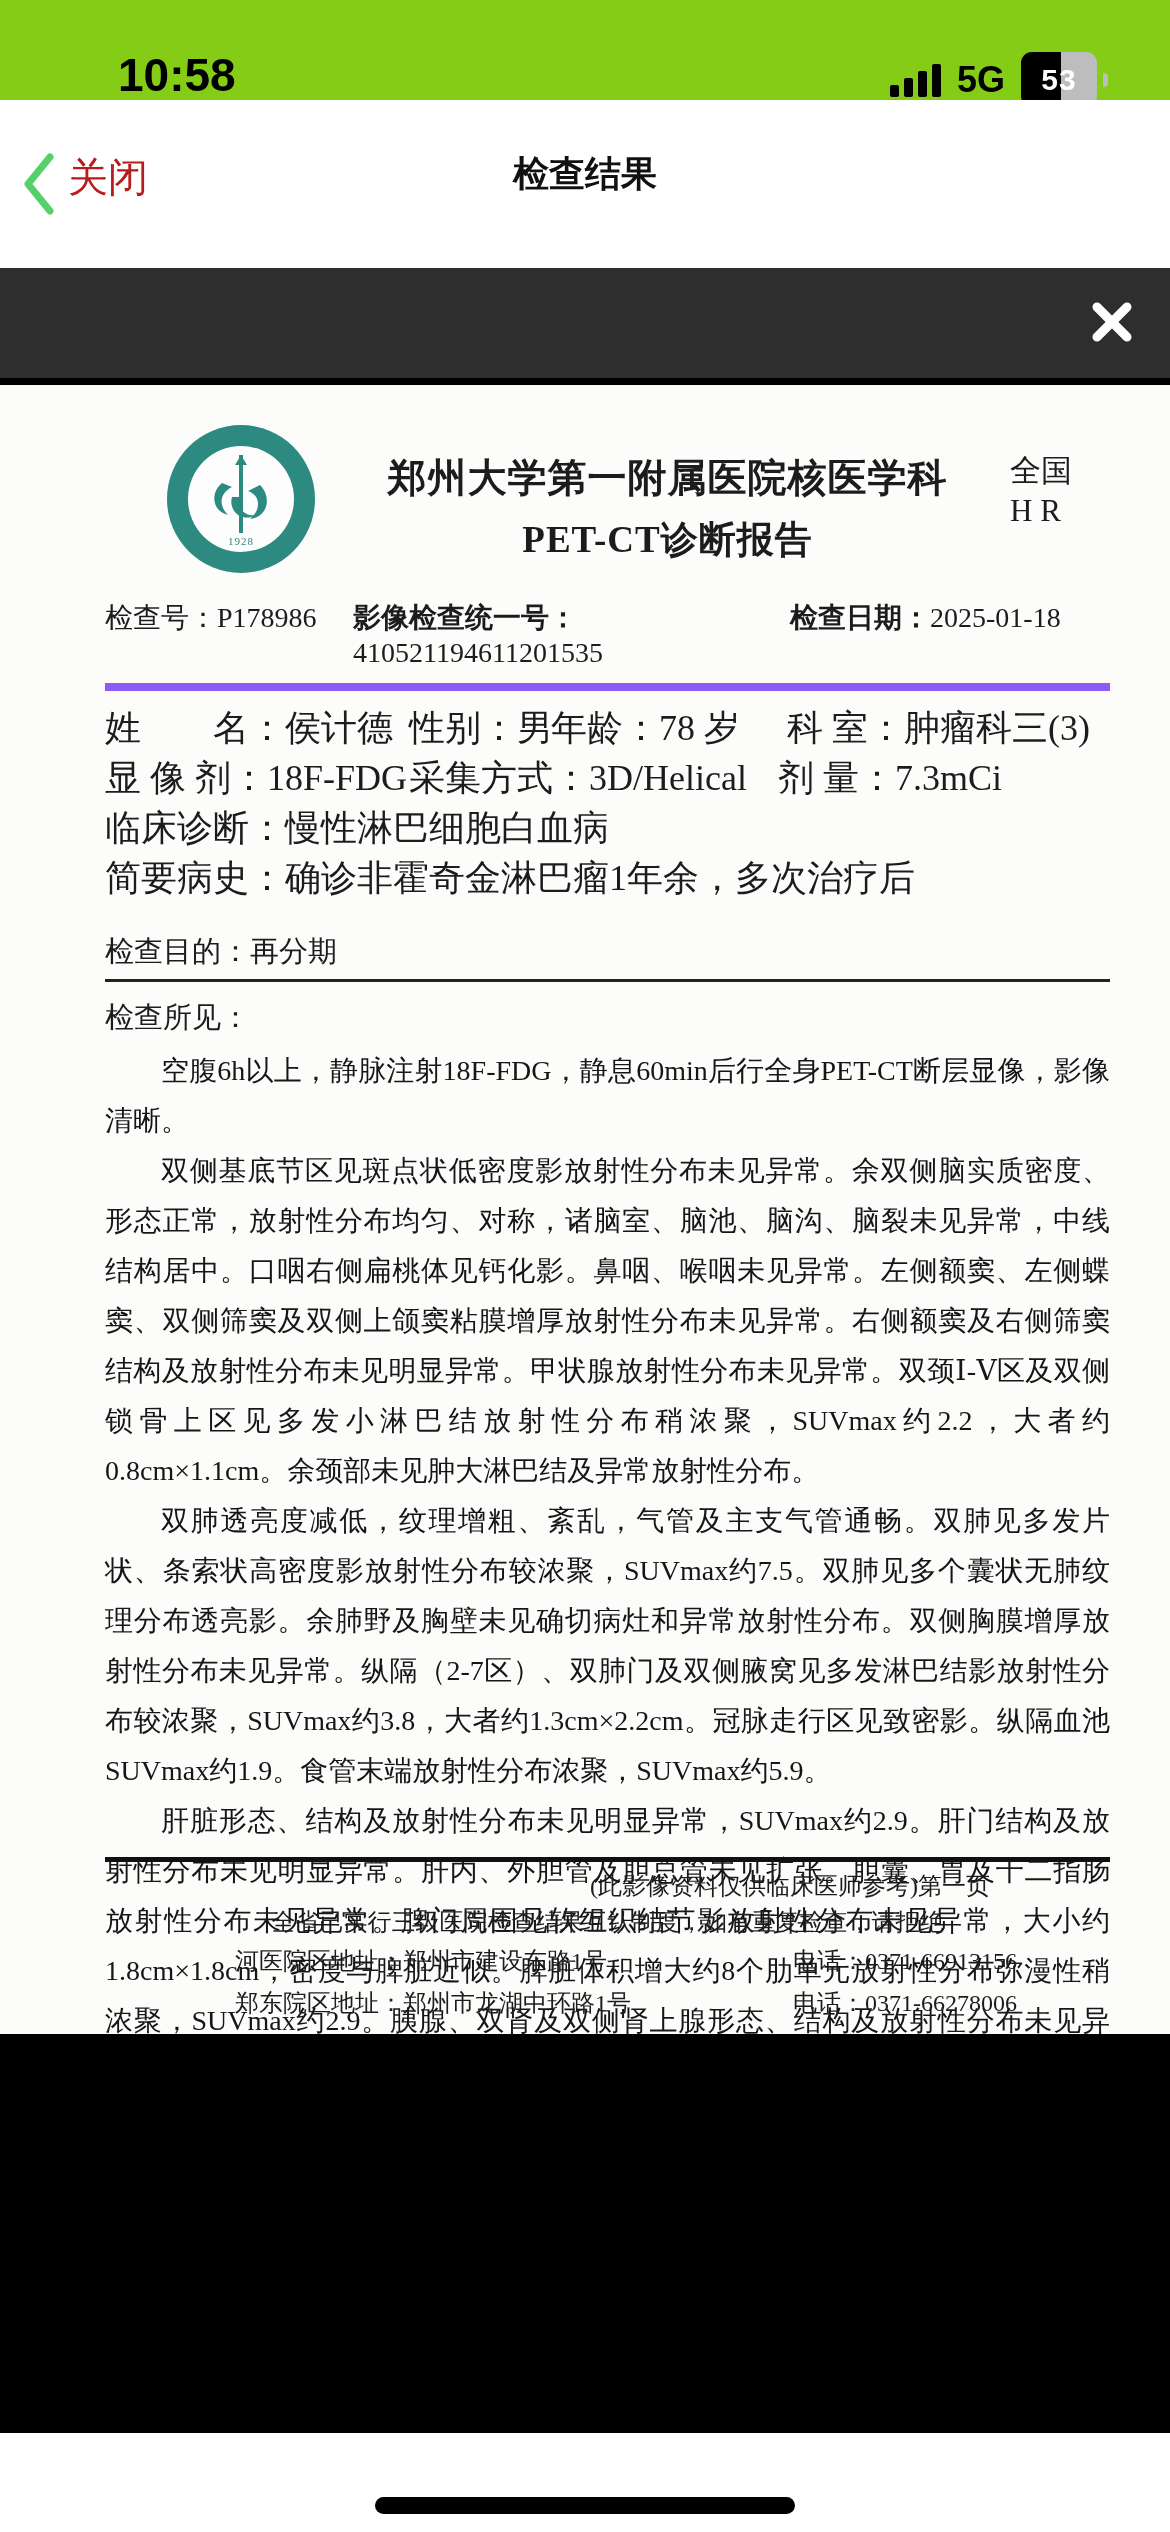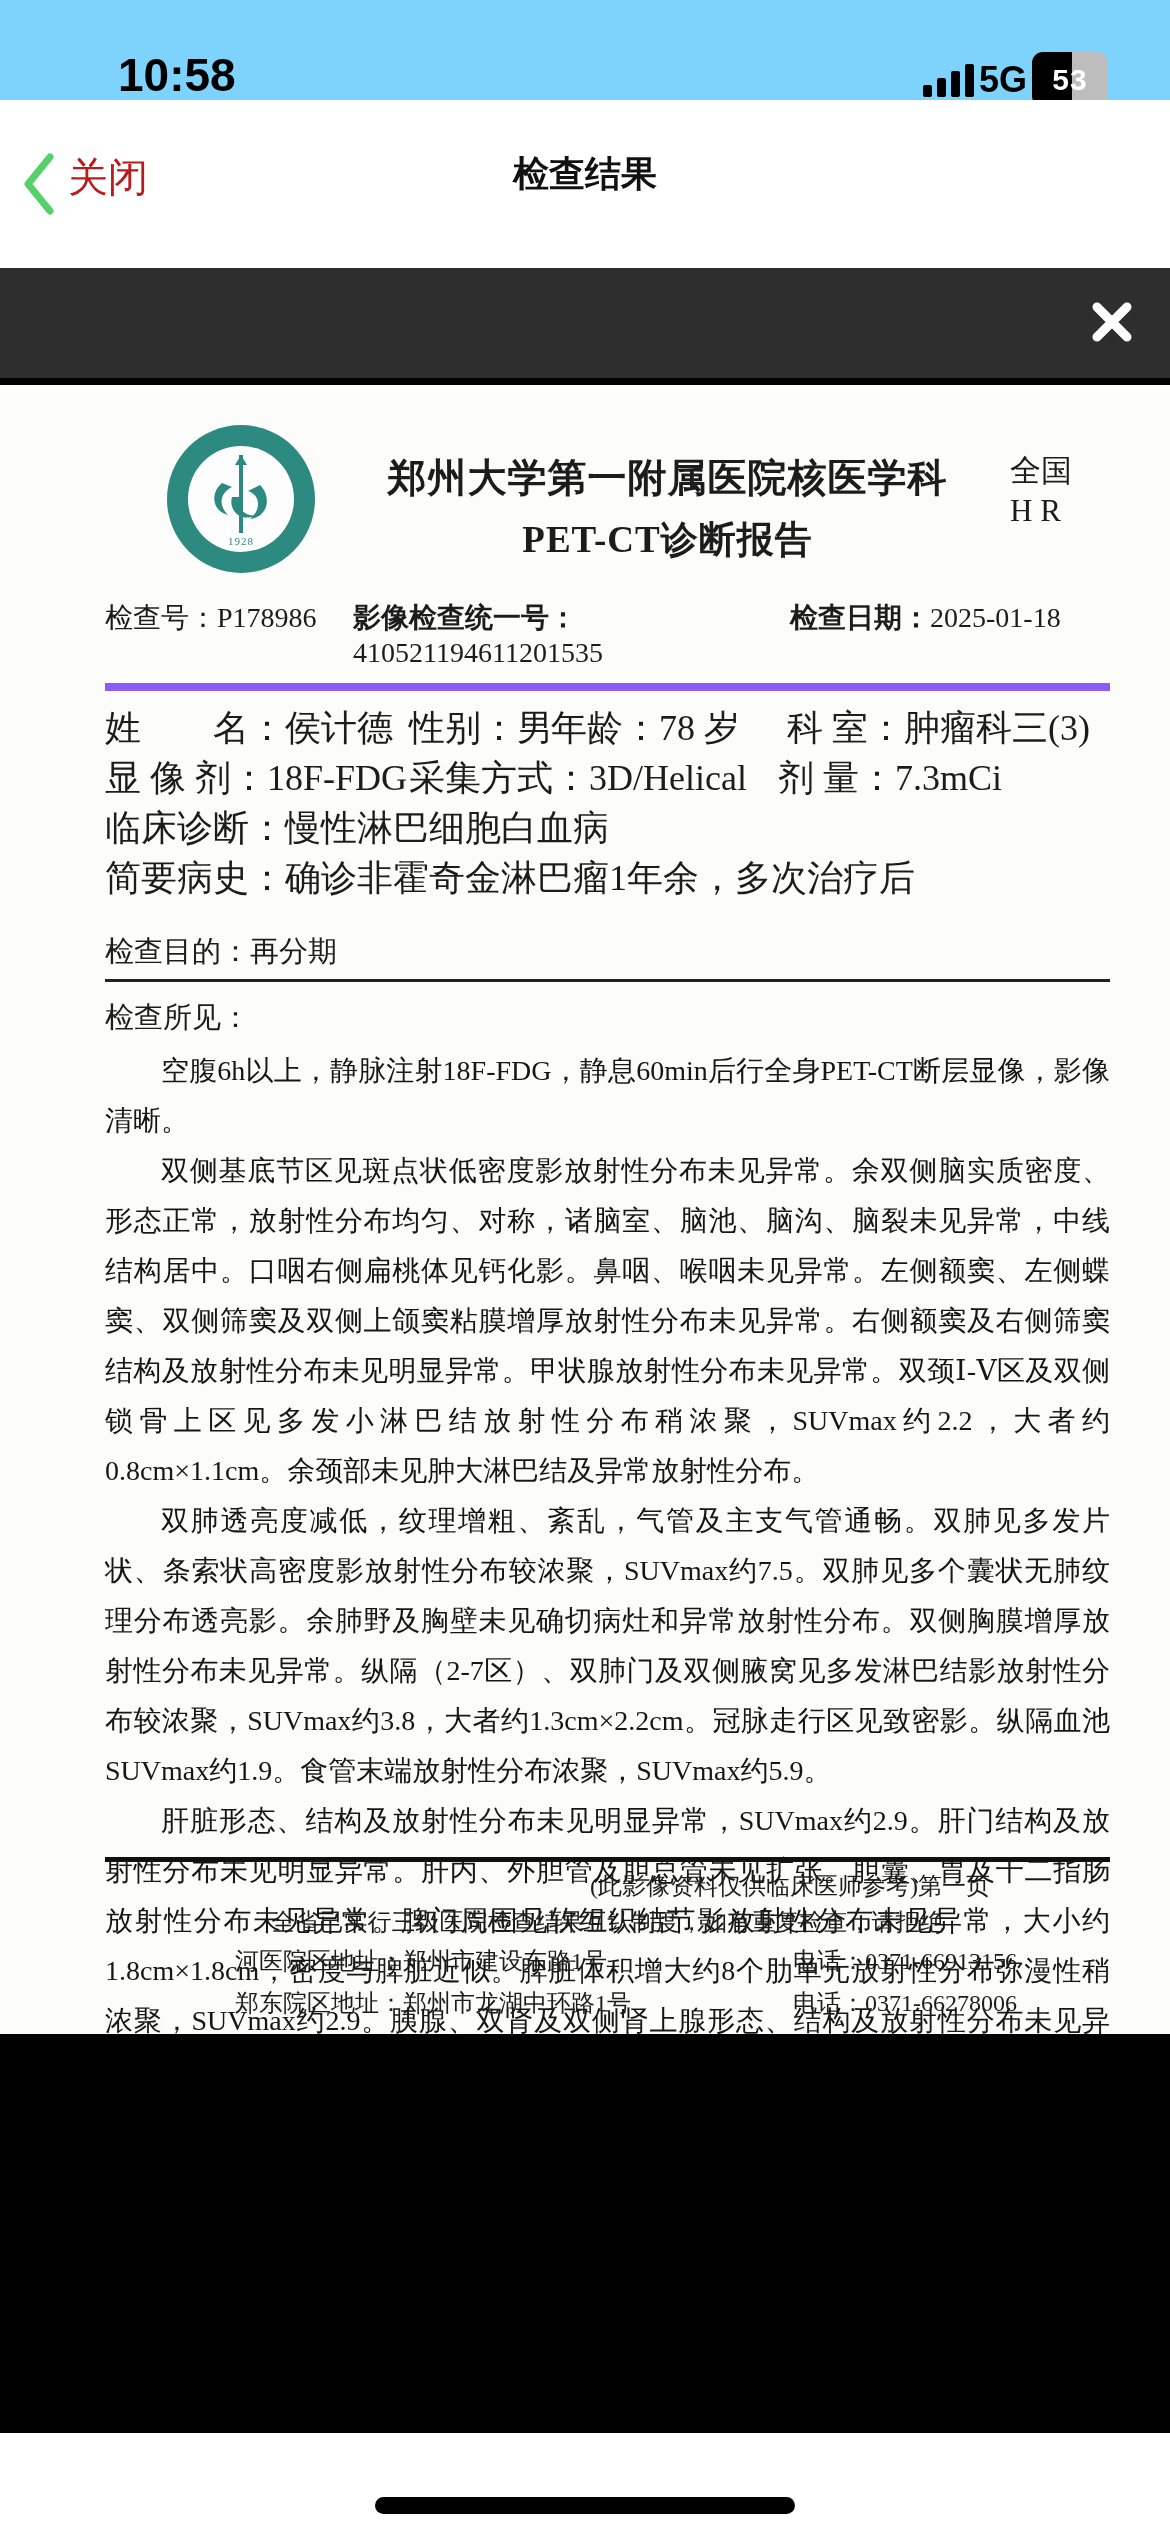--- a/index.html
+++ b/index.html
@@ -1,22 +1,22 @@
 <!DOCTYPE html>
 <html><head>
 <meta charset="utf-8">
 <style>
   html,body{margin:0;padding:0;background:#fff;}
   body{width:1170px;height:2532px;position:relative;overflow:hidden;
        font-family:"Liberation Sans","DejaVu Sans",sans-serif;-webkit-font-smoothing:antialiased;}
 
   
-  .status-bar{position:absolute;top:0;left:0;width:1170px;height:100px;background:#7dd3fc;}
+  .status-bar{position:absolute;top:0;left:0;width:1170px;height:100px;background:#84cc16;}
   .sb-time{position:absolute;left:118px;top:48px;font-size:46px;font-weight:700;color:#000;letter-spacing:0;}
-  .sb-right{position:absolute;right:62px;top:52px;display:flex;align-items:center;gap:5px;}
+  .sb-right{position:absolute;right:62px;top:52px;display:flex;align-items:center;gap:16px;}
   .sig{display:flex;align-items:flex-end;gap:5px;height:34px;}
   .sig span{width:9px;background:#000;border-radius:2px;display:inline-block;}
   .sig .b1{height:12px}.sig .b2{height:19px}.sig .b3{height:26px}.sig .b4{height:33px}
   .sb-net{font-size:36px;font-weight:600;color:#000;}
   .battery{position:relative;width:76px;height:55px;border-radius:11px;overflow:hidden;
            background:linear-gradient(to right,#000 0 53%,#bdbdbd 53% 100%);
            display:flex;align-items:center;justify-content:center;}
   .battery span{color:#fff;font-size:30px;font-weight:700;letter-spacing:1px;}
   .bat-nub{width:5px;height:14px;background:#bdbdbd;border-radius:0 4px 4px 0;margin-left:-10px;}
 

